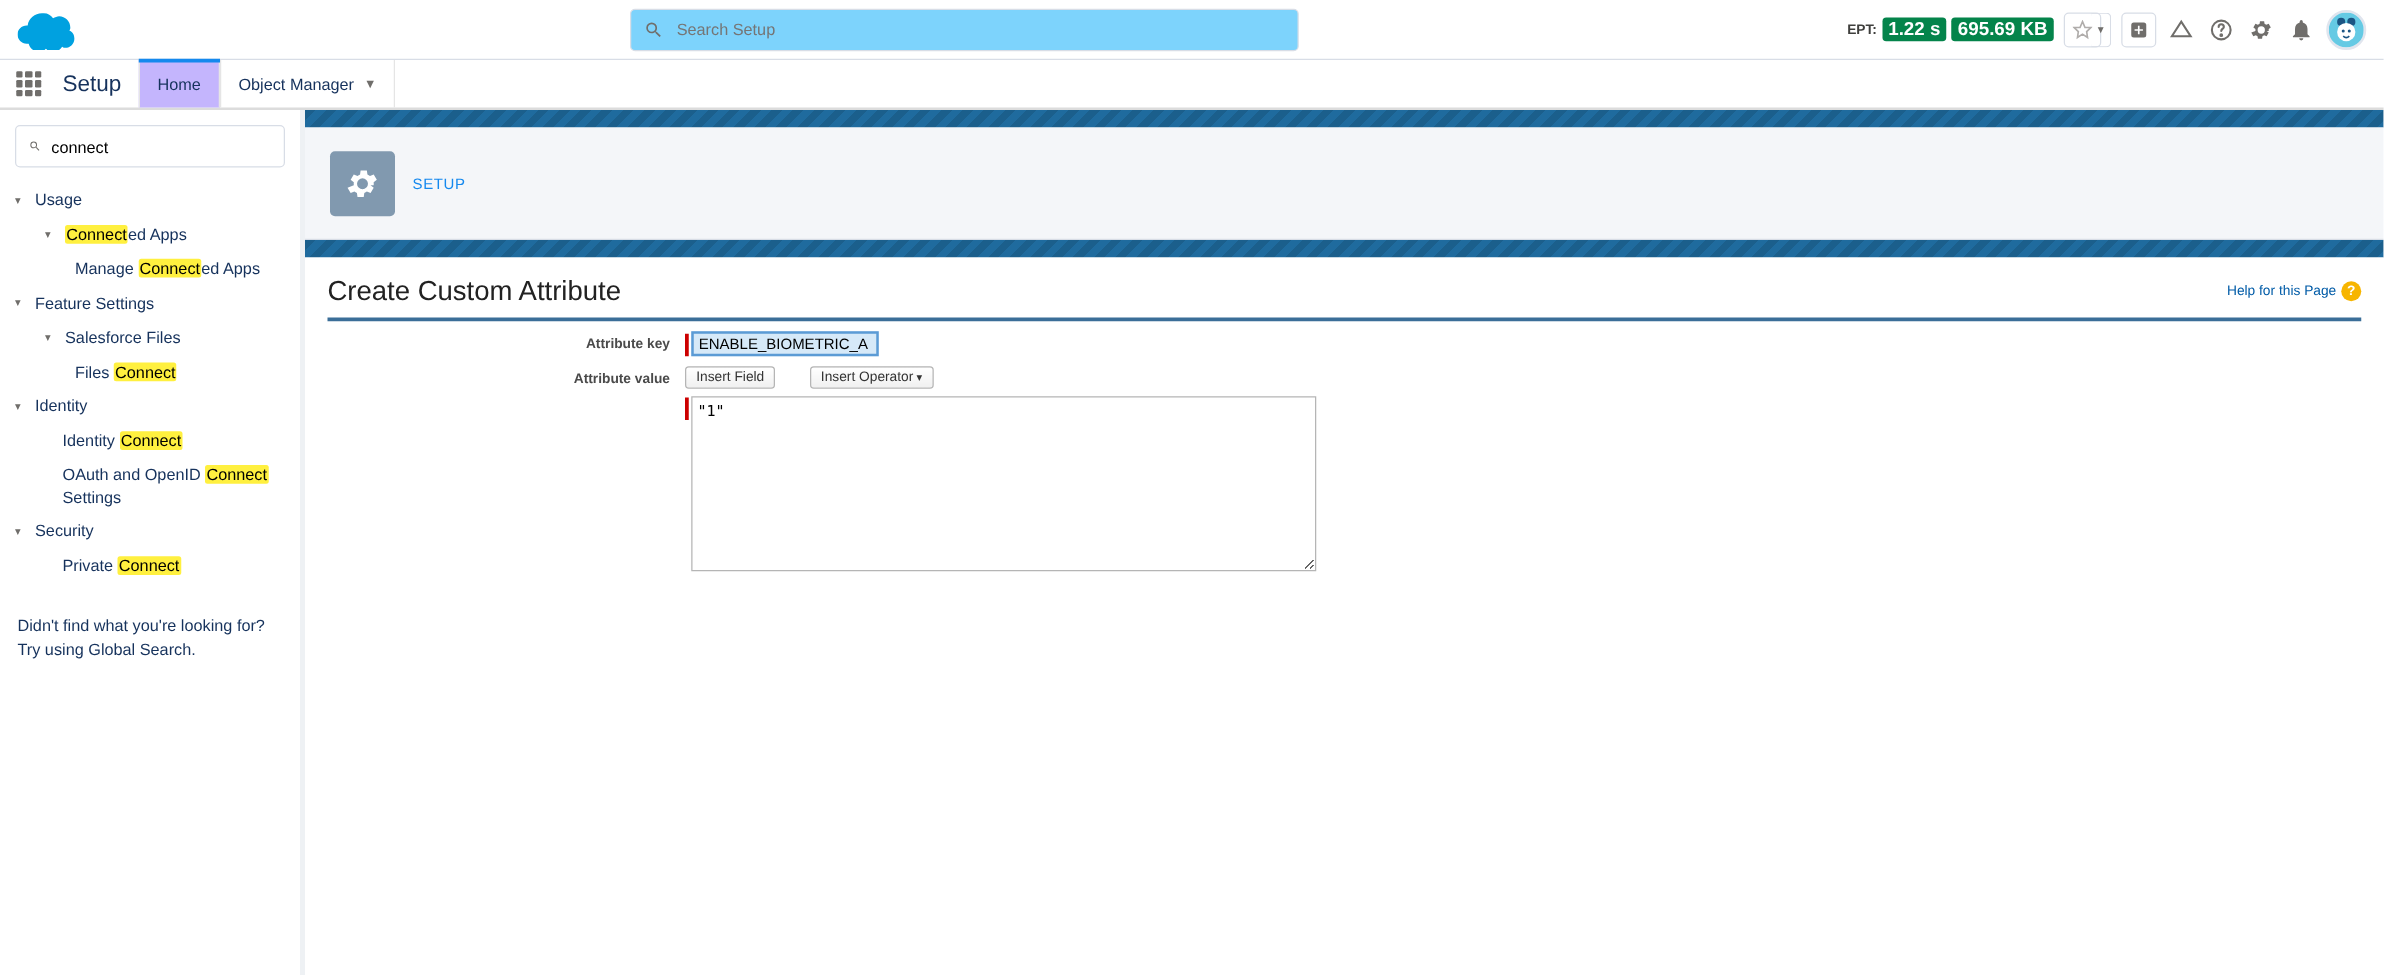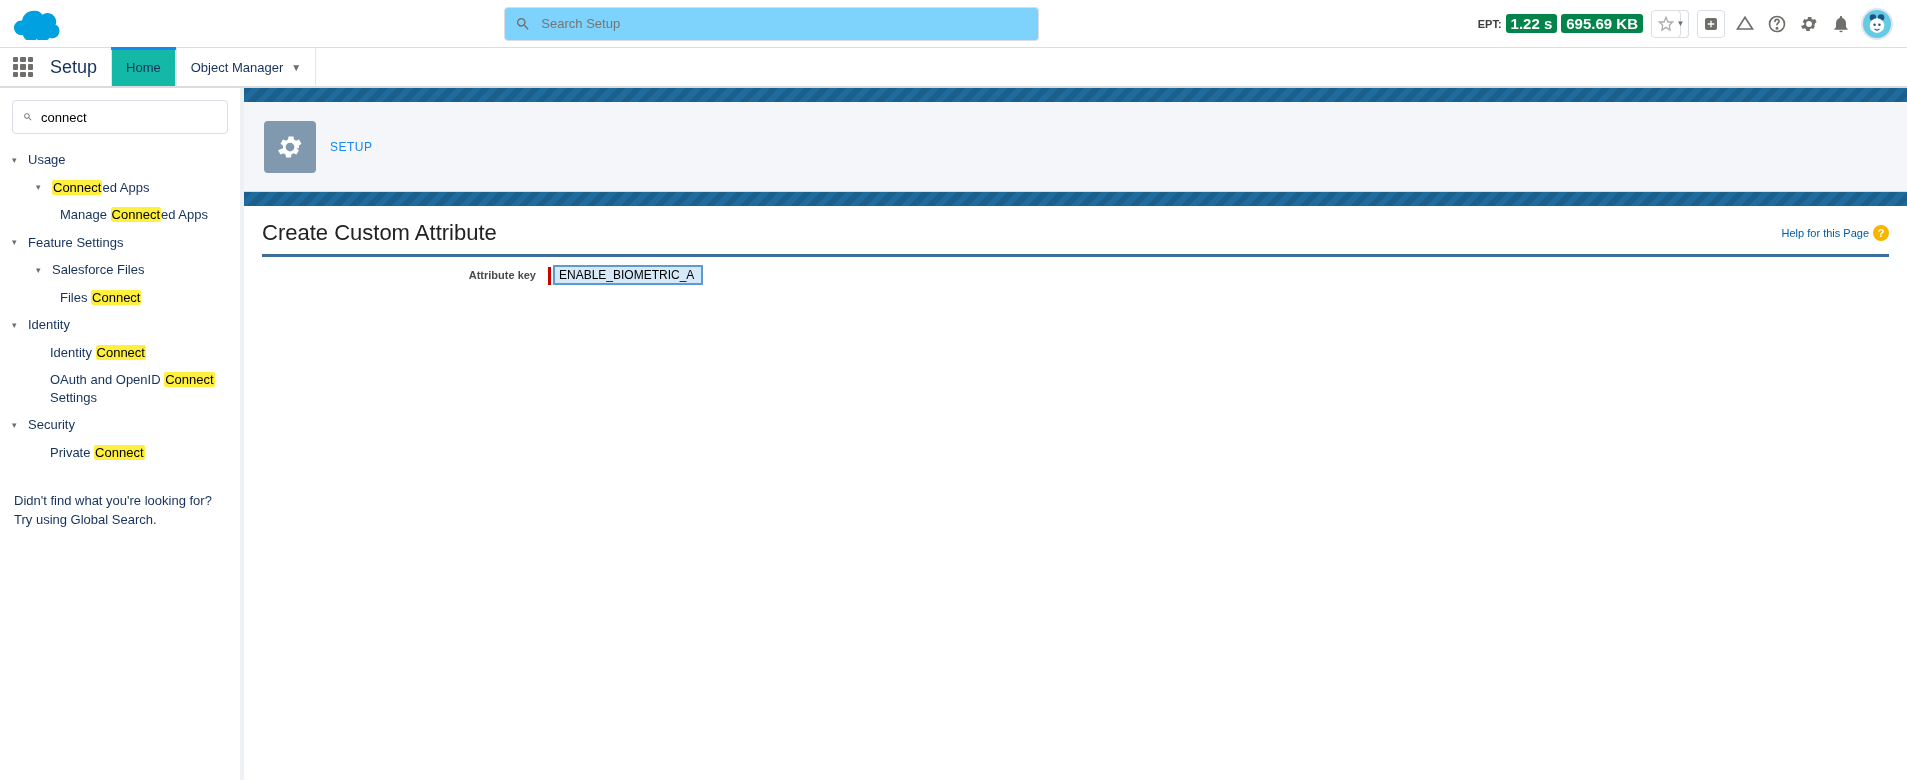--- a/index.html
+++ b/index.html
@@ -23,21 +23,21 @@
   .star-fav { width:30px; height:28px; border:1px solid #d8dde6; border-radius:4px; display:flex; align-items:center; justify-content:center; color:#b0adab;}
   .chev-box { width:16px; height:28px; border:1px solid #d8dde6; border-left:none; border-radius:0 4px 4px 0; margin-left:-8px; display:flex; align-items:center; justify-content:center; color:#706e6b; font-size:8px;}
 
   
   .context-bar { display: flex; align-items: stretch; height: 40px; border-bottom: 2px solid #dcdcdc; }
   .waffle-btn { width: 46px; display:flex; align-items:center; justify-content:center; }
   .waffle { width:20px; height:20px; display:grid; grid-template-columns:repeat(3,1fr); grid-template-rows:repeat(3,1fr); gap:2px;}
   .waffle span { background:#706e6b; border-radius:1px; }
   .app-name { font-size: 18px; font-weight: 400; color:#16325c; display:flex; align-items:center; padding: 0 14px 0 4px; }
   .ctx-tab { display:flex; align-items:center; padding:0 14px; font-size:13px; color:#16325c; border-left:1px solid #e5e5e5; border-right:1px solid #e5e5e5; position:relative;}
-  .ctx-tab.active { background:#14b8a6; }
+  .ctx-tab.active { background:#c4b5fd; }
   .ctx-tab.active::before { content:""; position:absolute; top:-1px; left:-1px; right:-1px; height:3px; background:#1589ee;}
   .ctx-tab .chev { margin-left:8px; font-size:10px; color:#706e6b;}
 
   
   .body-row { display:flex; height: calc(100% - 90px); }
   .sidebar { width: 240px; min-width:240px; padding: 12px 6px 12px 6px; border-right: none; overflow-y:auto;}
   .quick-find { margin: 0 6px 12px 6px; height:34px; border:1px solid #d8dde6; border-radius:4px; display:flex; align-items:center; padding:0 10px; }
   .quick-find svg { width:14px; height:14px; fill:#706e6b; margin-right:8px;}
   .quick-find input { border:none; outline:none; flex:1; font-size:13px; background:transparent;}
   .tree-row { display:flex; align-items:center; padding:5px 6px 5px 6px; font-size:13px; color:#16325c; cursor:pointer; line-height:1.35;}
@@ -254,18 +254,32 @@
       </div>
 
       <table class="form-table">
         <tbody>
             <tr>
           <td class="lbl">Attribute key</td>
           <td>
             <span class="req-bar"></span><input class="key-input" type="text" value="ENABLE_BIOMETRIC_A" style="">
           </td>
         </tr>
+        <tr>
+          <td class="lbl">Attribute value</td>
+          <td>
+            <div style="margin-bottom:6px;">
+              <button class="sf-btn">Insert Field</button>
+              <span style="display:inline-block; width:20px;"></span>
+              <button class="sf-btn drop">Insert Operator</button>
+            </div>
+            <div style="display:flex;">
+              <span class="req-bar" style="height:18px; align-self:flex-start; margin-top:1px;"></span>
+              <textarea class="val-textarea" style="">"1"</textarea>
+            </div>
+          </td>
+        </tr>
       </tbody>
         </table>
 
     </div>
   </div>
 </div>
 
 </body></html>

